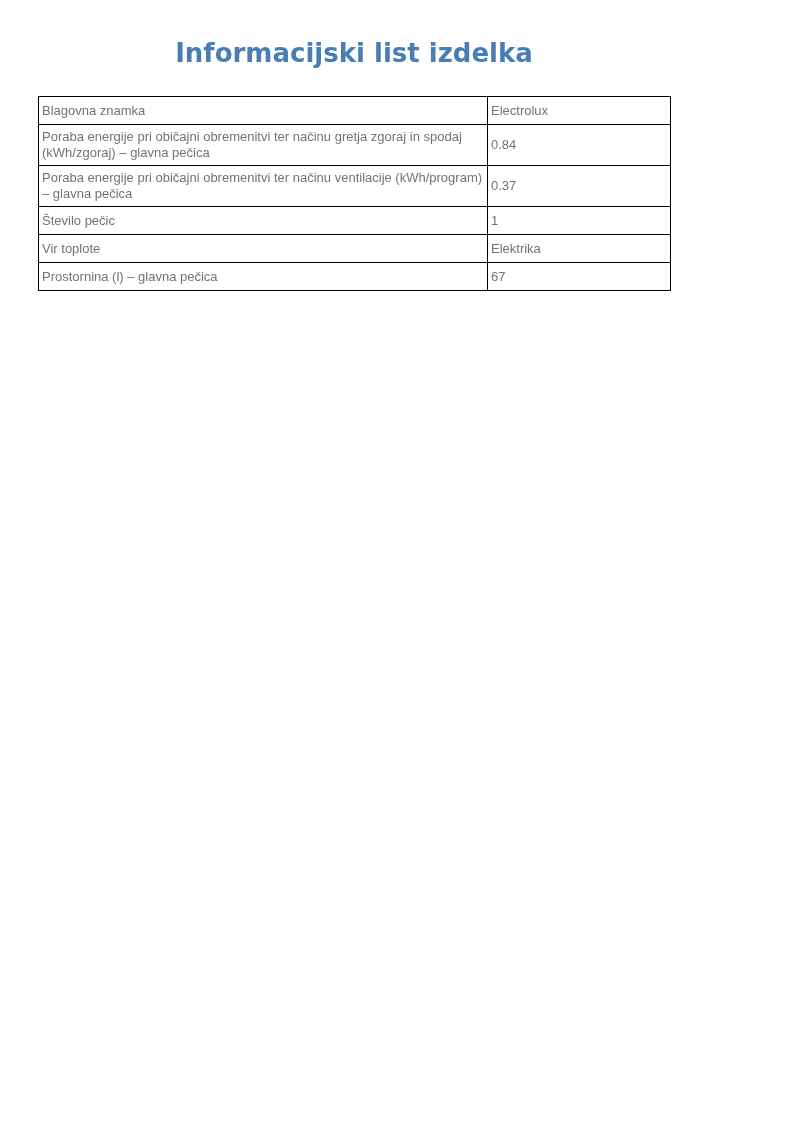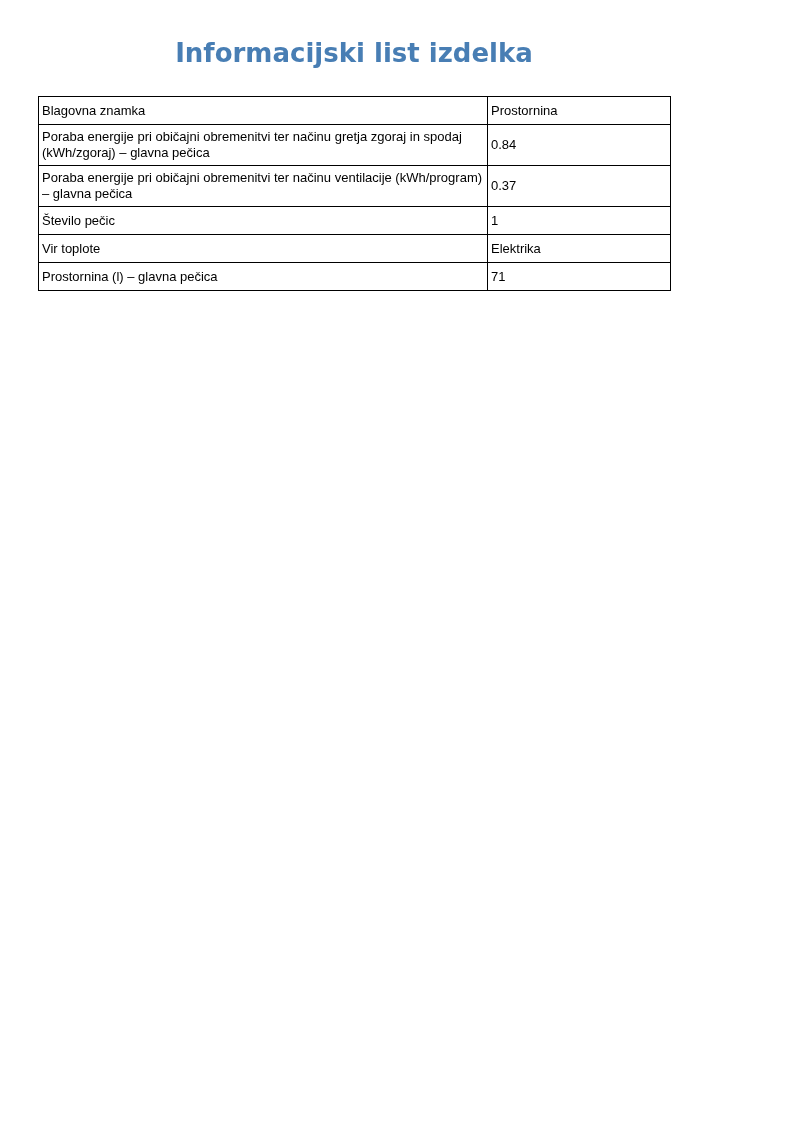--- a/index.html
+++ b/index.html
@@ -42,56 +42,56 @@
   }
   .product-table col.col-label { width: 449px; }
   .product-table col.col-value { width: 183px; }
   .product-table tr { height: 28px; }
   .product-table td {
     border: 1px solid #000000;
     padding: 4px 3px;
     vertical-align: middle;
     font-size: 13px;
     line-height: 16px;
-    color: #000000;
+    color: #737373;
     word-wrap: break-word;
   }
 </style>
 </head>
 <body>
 
 <div class="page">
   <div class="content">
     <h1 class="doc-title">Informacijski list izdelka</h1>
     <table class="product-table">
       <colgroup>
         <col class="col-label">
         <col class="col-value">
       </colgroup>
       <tbody>
           <tr>
             <td>Blagovna znamka</td>
-            <td>Prostornina</td>
+            <td>Electrolux</td>
           </tr>
           <tr>
             <td>Poraba energije pri običajni obremenitvi ter načinu gretja zgoraj in spodaj (kWh/zgoraj) – glavna pečica</td>
             <td>0.84</td>
           </tr>
           <tr>
             <td>Poraba energije pri običajni obremenitvi ter načinu ventilacije (kWh/program) – glavna pečica</td>
             <td>0.37</td>
           </tr>
           <tr>
             <td>Število pečic</td>
             <td>1</td>
           </tr>
           <tr>
             <td>Vir toplote</td>
             <td>Elektrika</td>
           </tr>
           <tr>
             <td>Prostornina (l) – glavna pečica</td>
-            <td>71</td>
+            <td>67</td>
           </tr>
         </tbody>
     </table>
   </div>
 </div>
 
 </body></html>

